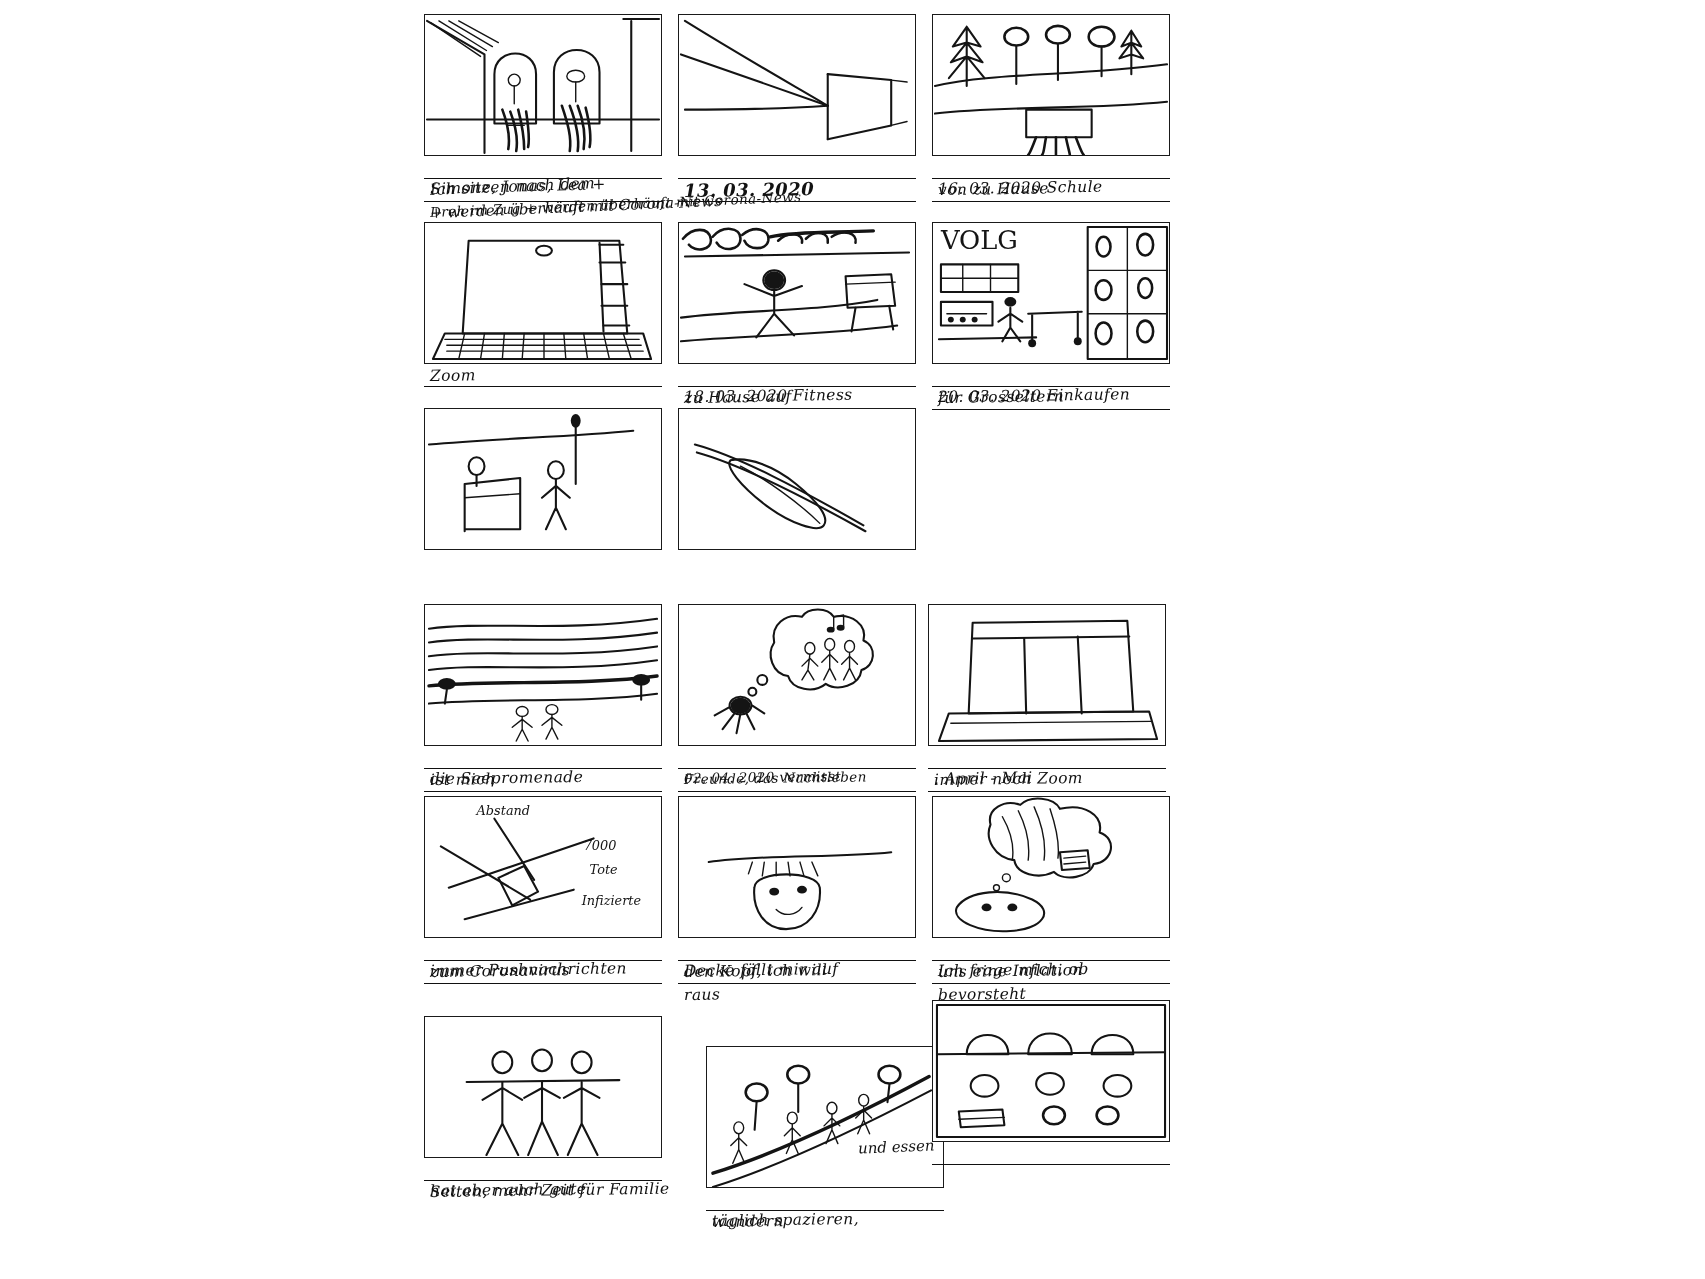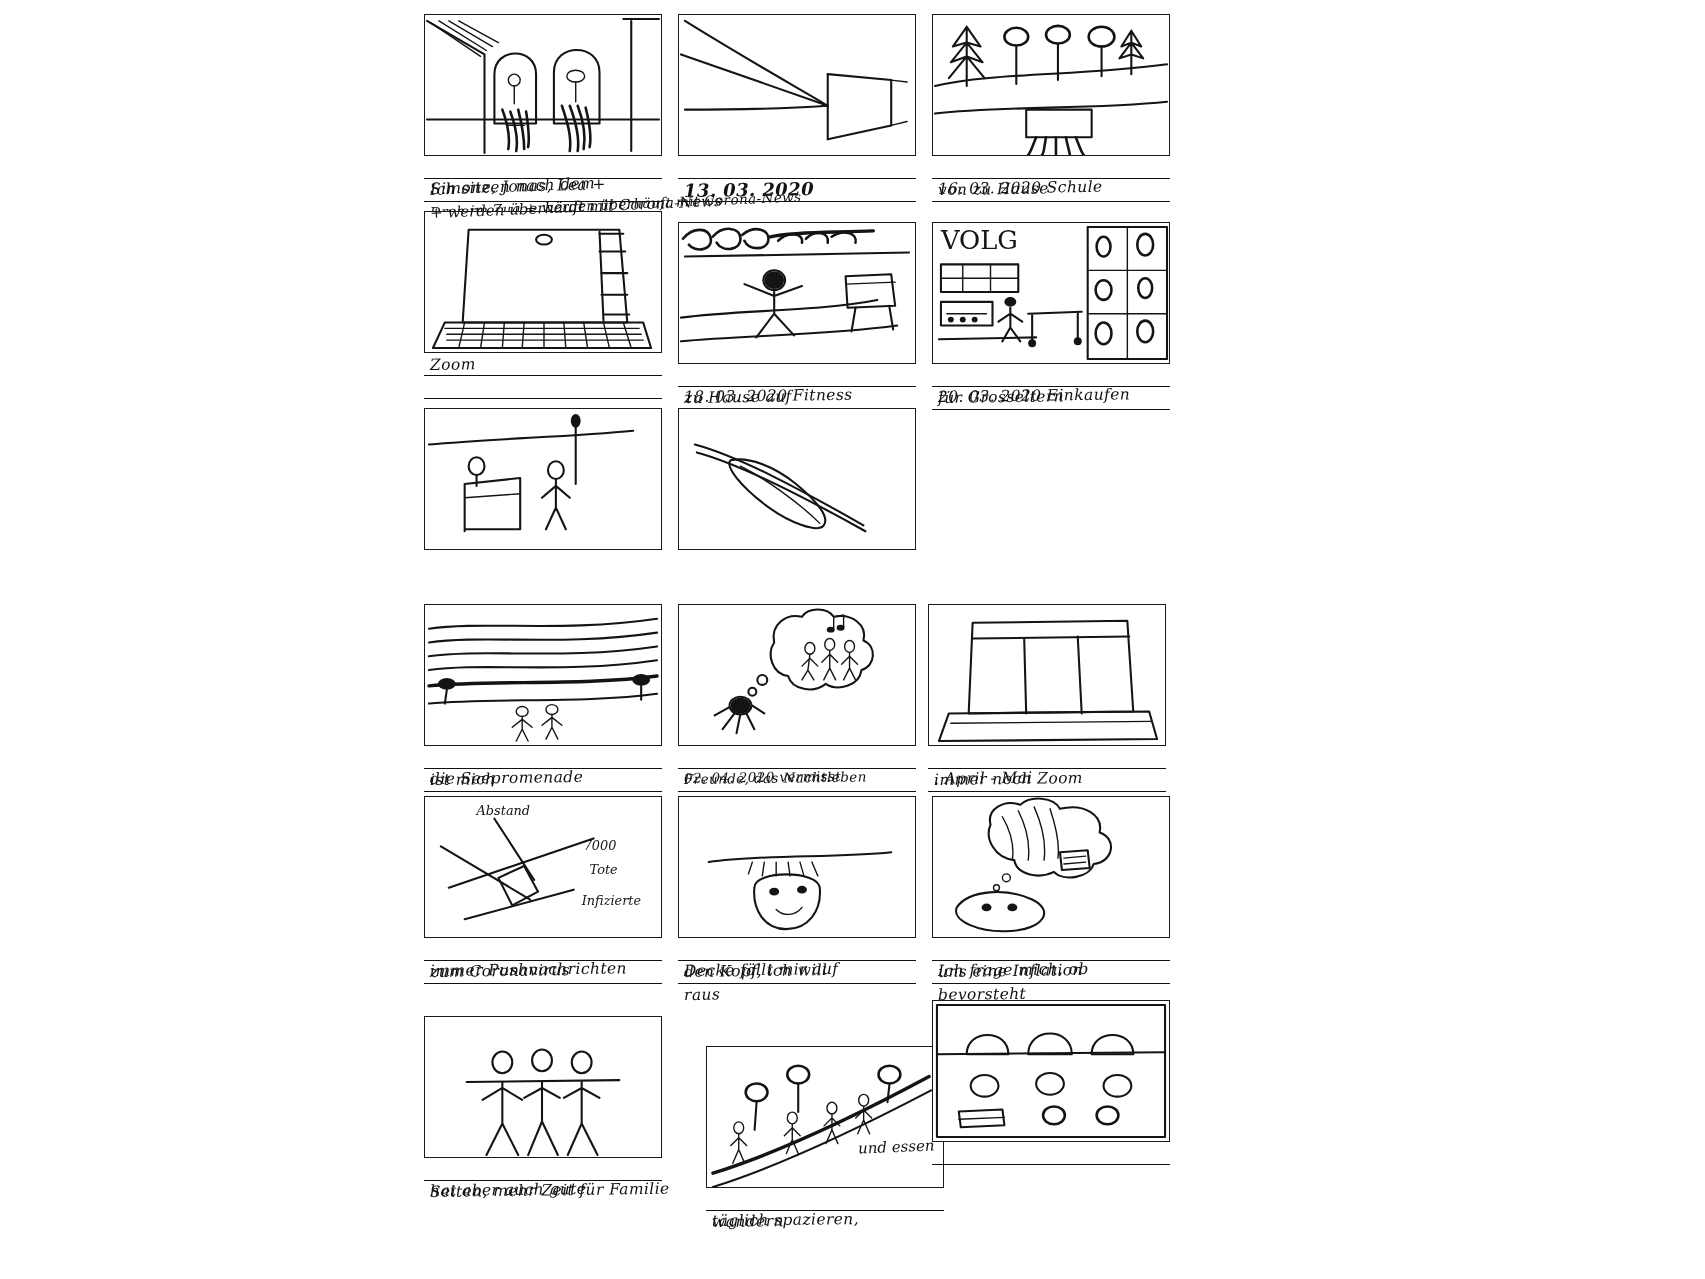--- a/index.html
+++ b/index.html
@@ -202,21 +202,21 @@
               <span class="hand r3" style="top:2px;">16. 03. 2020 Schule</span>
             </div>
           <div class="rule"></div>
           <div class="linebox">
               <span class="hand r3" style="top:2px;">von zu Hause</span>
             </div>
           <div class="rule"></div>
         </div>
       </div>
 
-      <div class="cell" style="left:4px; top:211px;">
+      <div class="cell" style="left:4px; top:222px;">
         <div class="frame">
           <svg viewBox="0 0 238 142" preserveAspectRatio="none">
             <path class="stroke" d="M44 18 L196 18 L204 112 L38 112 Z"></path>
             <ellipse class="stroke" cx="120" cy="28" rx="8" ry="5"></ellipse>
             <path class="stroke" d="M176 22 L200 22 M176 40 L202 40 M178 62 L204 62 M178 84 L204 84 M180 104 L206 104"></path>
             <path class="stroke" d="M176 20 L180 110"></path>
             <path class="stroke" d="M20 112 L220 112 L228 138 L8 138 Z"></path>
             <path class="stroke thin" d="M20 118 L216 118 M22 124 L218 124 M22 130 L220 130 M40 112 L34 138 M60 112 L56 138 M80 112 L78 138 M100 112 L98 138 M120 112 L120 138 M140 112 L142 138 M160 112 L164 138 M180 112 L186 138 M200 112 L208 138"></path>
           </svg>
         </div>

